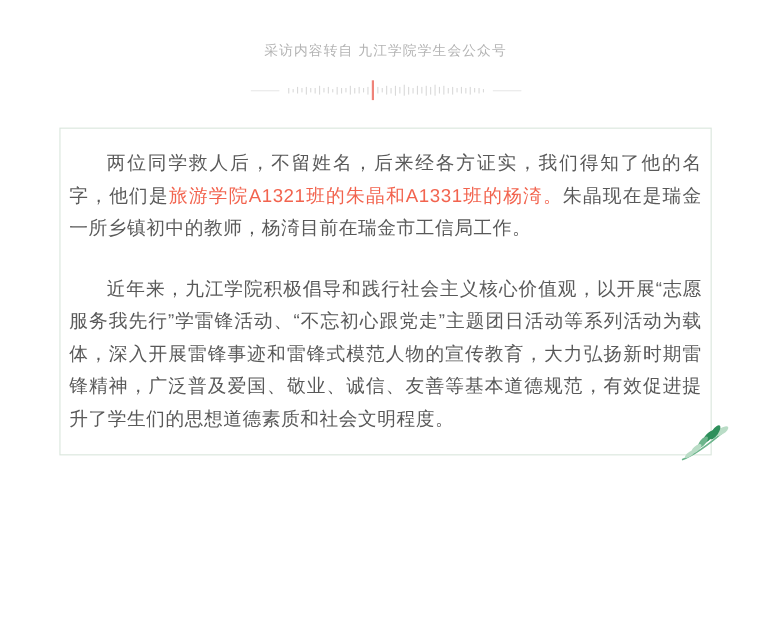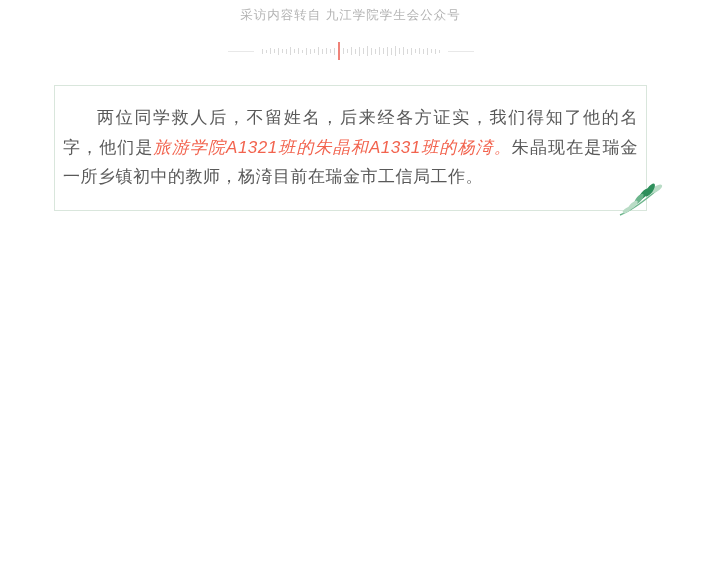--- a/index.html
+++ b/index.html
@@ -9,21 +9,21 @@
     font-family: "Liberation Sans", "DejaVu Sans", sans-serif;
   }
   .page {
     position: relative;
     width: 701px;
     height: 577px;
     overflow: hidden;
     background: var(--page-bg, #fff);
   }
   .source-note {
-    padding-top: 7px;
+    padding-top: 38px;
     text-align: center;
     font-size: 12.5px;
     line-height: 16px;
     letter-spacing: 1px;
     color: var(--note-text, #b3b3b3);
   }
   .waveform {
     margin-top: 12px;
     height: 32px;
     display: flex;
@@ -65,21 +65,20 @@
     letter-spacing: 0.5px;
     color: var(--body-text, #595959);
     text-align: justify;
     text-indent: 2em;
   }
   .para + .para {
     margin-top: 25px;
   }
   .hl {
     color: var(--highlight-text, #f2634e);
-    font-style: italic;
   }
   .leaf {
     position: absolute;
     right: -17px;
     bottom: -8px;
     width: 46px;
     height: 38px;
   }
 </style>
 </head>
@@ -137,20 +136,21 @@
         <span class="wf-bar" style="height: 4px;"></span>
         <span class="wf-bar" style="height: 5px;"></span>
         <span class="wf-bar" style="height: 3px;"></span>
       </span>
     <span class="wf-endline"></span>
   </div>
 
   <div class="article-box">
     <div id="paragraphs">
         <p class="para"><span>两位同学救人后，不留姓名，后来经各方证实，我们得知了他的名字，他们是</span><span class="hl">旅游学院A1321班的朱晶和A1331班的杨渏。</span><span>朱晶现在是瑞金一所乡镇初中的教师，杨渏目前在瑞金市工信局工作。</span></p>
+        <p class="para"><span>近年来，九江学院积极倡导和践行社会主义核心价值观，以开展“志愿服务我先行”学雷锋活动、“不忘初心跟党走”主题团日活动等系列活动为载体，深入开展雷锋事迹和雷锋式模范人物的宣传教育，大力弘扬新时期雷锋精神，广泛普及爱国、敬业、诚信、友善等基本道德规范，有效促进提升了学生们的思想道德素质和社会文明程度。</span></p>
       </div>
 
     <svg class="leaf" viewBox="0 0 46 38" xmlns="http://www.w3.org/2000/svg">
       <path d="M3,35 C13,31 25,23 40,10" stroke="var(--leaf-mid)" stroke-width="1.4" fill="none"></path>
       <ellipse cx="39" cy="9" rx="7" ry="2.8" fill="var(--leaf-light)" transform="rotate(-32 39 9)"></ellipse>
       <ellipse cx="33" cy="10" rx="7.5" ry="3" fill="var(--leaf-dark)" transform="rotate(-55 33 10)"></ellipse>
       <ellipse cx="27" cy="14" rx="7" ry="2.8" fill="var(--leaf-dark)" transform="rotate(-48 27 14)"></ellipse>
       <ellipse cx="22" cy="19" rx="6.5" ry="2.6" fill="var(--leaf-mid)" transform="rotate(-50 22 19)"></ellipse>
       <ellipse cx="16" cy="25" rx="6" ry="2.4" fill="var(--leaf-light)" transform="rotate(-42 16 25)"></ellipse>
       <ellipse cx="10" cy="30" rx="5" ry="2" fill="var(--leaf-light)" transform="rotate(-35 10 30)"></ellipse>

